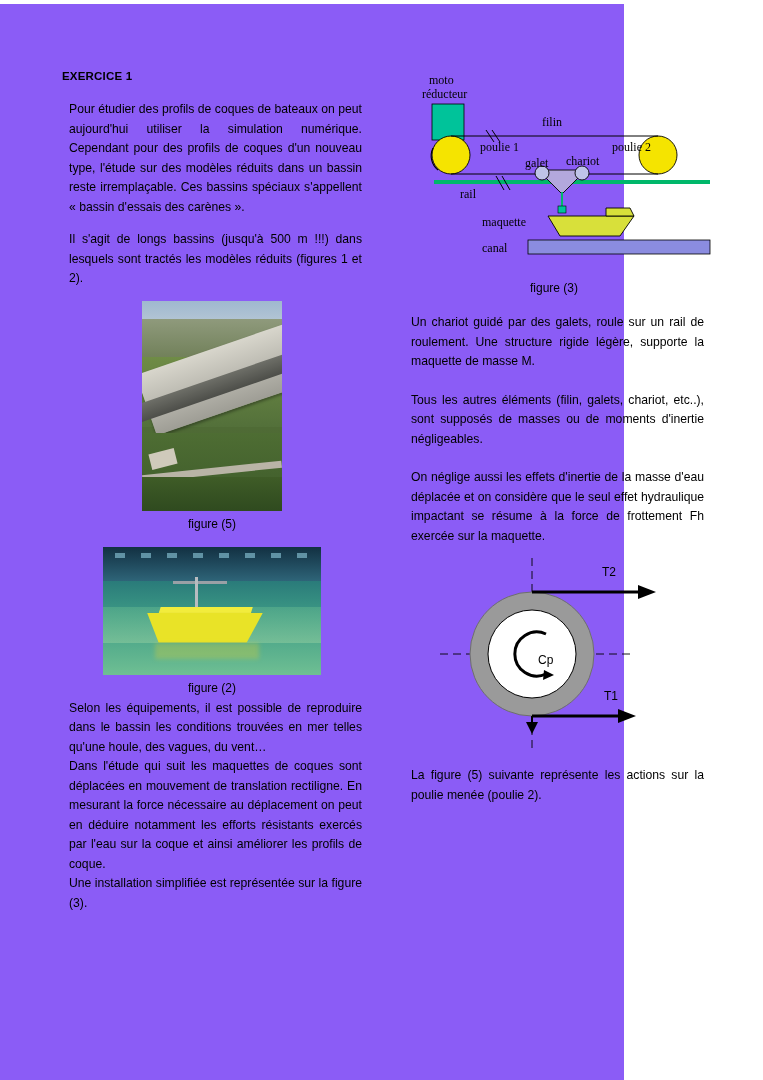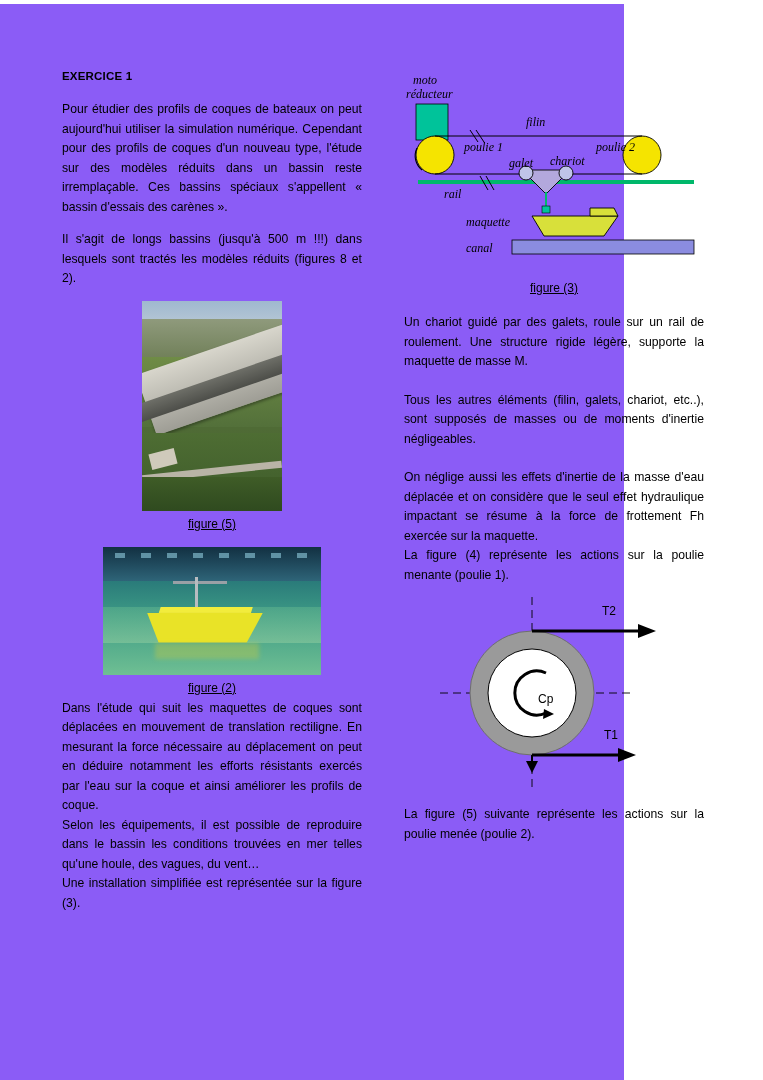--- a/index.html
+++ b/index.html
@@ -37,30 +37,29 @@
   .ex-title {
     font-size: 11.5px;
     font-weight: bold;
     letter-spacing: 0.2px;
     margin-bottom: 18px;
   }
   p.body {
     font-size: 12.2px;
     line-height: 19.5px;
     text-align: justify;
-    margin: 0 0 0 0;
+    margin: 0 0 0 7px;
   }
   p.body.sp {
     margin-bottom: 13px;
   }
   .caption {
     font-size: 12px;
     text-align: center;
     margin: 6px 0 4px 0;
-    text-decoration: underline;
   }
   
   .photo1 {
     position: relative;
     width: 140px;
     height: 210px;
     margin: 12px auto 0 auto;
     overflow: hidden;
     background: linear-gradient(#5d7c3f, #46602f);
   }
@@ -163,22 +162,21 @@
   .p2-refl {
     position: absolute; left: 52px; top: 96px; width: 104px; height: 16px;
     background: rgba(210,205,60,.35);
     filter: blur(2px);
   }
   
   .fig3 {
     position: relative;
     width: 300px;
     height: 205px;
-    margin: 0 0 0 0;
-    font-style: italic;
+    margin: 0 0 0 16px;
   }
   .fig4 {
     position: relative;
     width: 300px;
     height: 200px;
     margin: 8px 0 0 0;
   }
   .lbl {
     font-family: "Liberation Serif", serif;
     font-size: 12px;
@@ -191,21 +189,21 @@
 </head>
 <body>
 
 <div class="page">
 
   <div class="col-left">
 
     <div class="ex-title">EXERCICE 1</div>
 
     <p class="body sp">Pour étudier des profils de coques de bateaux on peut aujourd'hui utiliser la simulation numérique. Cependant pour des profils de coques d'un nouveau type, l'étude sur des modèles réduits dans un bassin reste irremplaçable.      Ces bassins spéciaux s'appellent « bassin d'essais des carènes ».</p>
-    <p class="body">Il s'agit de longs bassins (jusqu'à 500 m !!!) dans lesquels sont tractés les modèles réduits (figures 8 et 2).</p>
+    <p class="body">Il s'agit de longs bassins (jusqu'à 500 m !!!) dans lesquels sont tractés les modèles réduits (figures 1 et 2).</p>
 
     <div class="photo1">
       <div class="p1-sky"></div>
       <div class="p1-town"></div>
       <div class="p1-fieldA"></div>
       <div class="p1-hall"></div>
       <div class="p1-hall2"></div>
       <div class="p1-field2"></div>
       <div class="p1-road"></div>
       <div class="p1-trees"></div>
@@ -219,22 +217,22 @@
       <div class="p2-water"></div>
       <div class="p2-wave"></div>
       <div class="p2-rig"></div>
       <div class="p2-mast"></div>
       <div class="p2-hull2"></div>
       <div class="p2-hull"></div>
       <div class="p2-refl"></div>
     </div>
     <div class="caption">figure (2)</div>
 
+    <p class="body">Selon les équipements, il est possible de reproduire dans le bassin les conditions trouvées en mer telles qu'une houle, des vagues, du vent…</p>
     <p class="body">Dans l'étude qui suit les maquettes de coques sont déplacées en mouvement de translation rectiligne. En mesurant la force nécessaire au déplacement on peut en déduire notamment les efforts résistants exercés par l'eau sur la coque et ainsi améliorer les profils de coque.</p>
-    <p class="body">Selon les équipements, il est possible de reproduire dans le bassin les conditions trouvées en mer telles qu'une houle, des vagues, du vent…</p>
     <p class="body">Une installation simplifiée est représentée sur la figure (3).</p>
   </div>
 
   <div class="col-right">
 
     <div class="fig3">
       <svg width="300" height="205" viewBox="0 0 300 205" xmlns="http://www.w3.org/2000/svg">
 
         <rect x="12" y="34" width="32" height="36" fill="#00c39a" stroke="#000" stroke-width="0.8"></rect>
 
@@ -283,21 +281,20 @@
     </div>
     <div class="caption">figure (3)</div>
 
     <div style="height:14px"></div>
 
     <p class="body">Un chariot guidé par des galets, roule sur un rail de roulement. Une structure rigide légère, supporte la maquette de masse M.</p>
     <div style="height:19px"></div>
     <p class="body">Tous les autres éléments (filin, galets, chariot, etc..), sont supposés de masses ou de moments d'inertie négligeables.</p>
     <div style="height:19px"></div>
     <p class="body">On néglige aussi les effets d'inertie de la masse d'eau déplacée et on considère que le seul effet hydraulique impactant se résume à la force de frottement Fh exercée sur la maquette.</p>
-    <p class="body">La figure (4) représente les actions sur la poulie menante (poulie 1).</p>
 
     <div class="fig4">
       <svg width="300" height="200" viewBox="0 0 300 200" xmlns="http://www.w3.org/2000/svg">
 
         <line x1="128" y1="4" x2="128" y2="196" stroke="#000" stroke-width="0.9" stroke-dasharray="8 5"></line>
 
         <line x1="36" y1="100" x2="230" y2="100" stroke="#000" stroke-width="0.9" stroke-dasharray="8 5"></line>
 
         <circle cx="128" cy="100" r="62" fill="#9a9a9a" stroke="#6e6e6e" stroke-width="1"></circle>
         <circle cx="128" cy="100" r="44" fill="#ffffff" stroke="#000" stroke-width="1"></circle>

